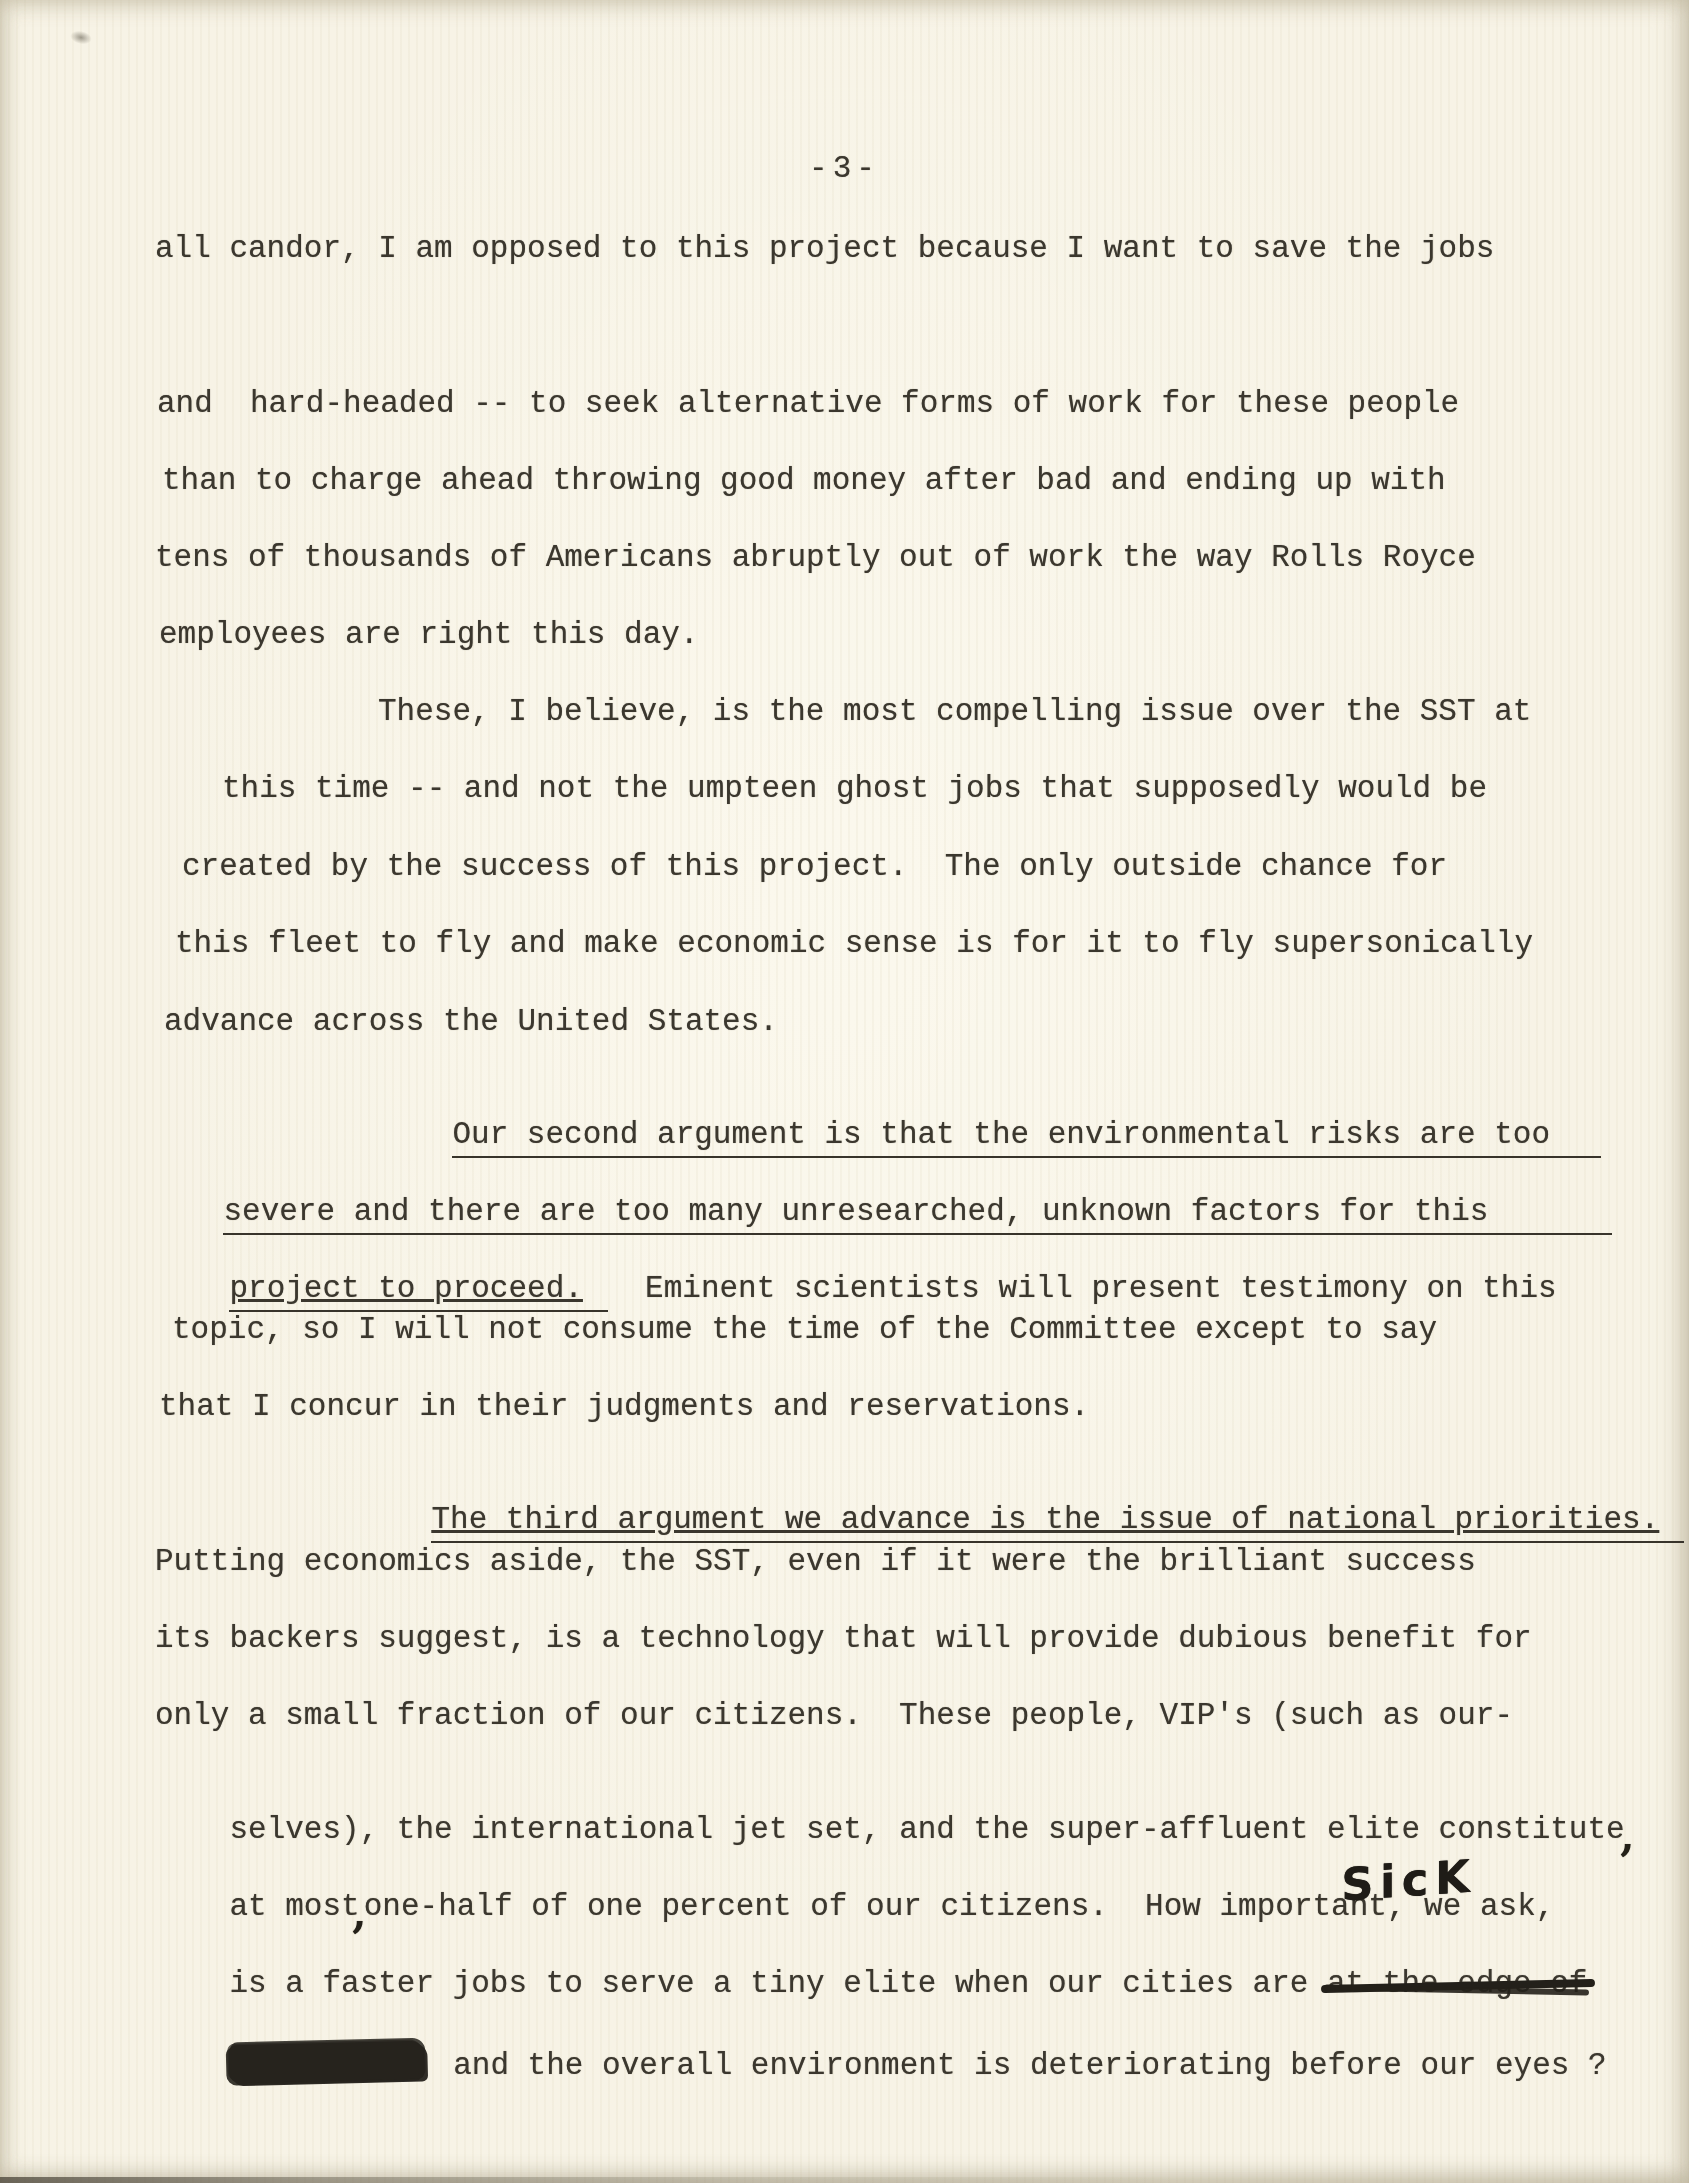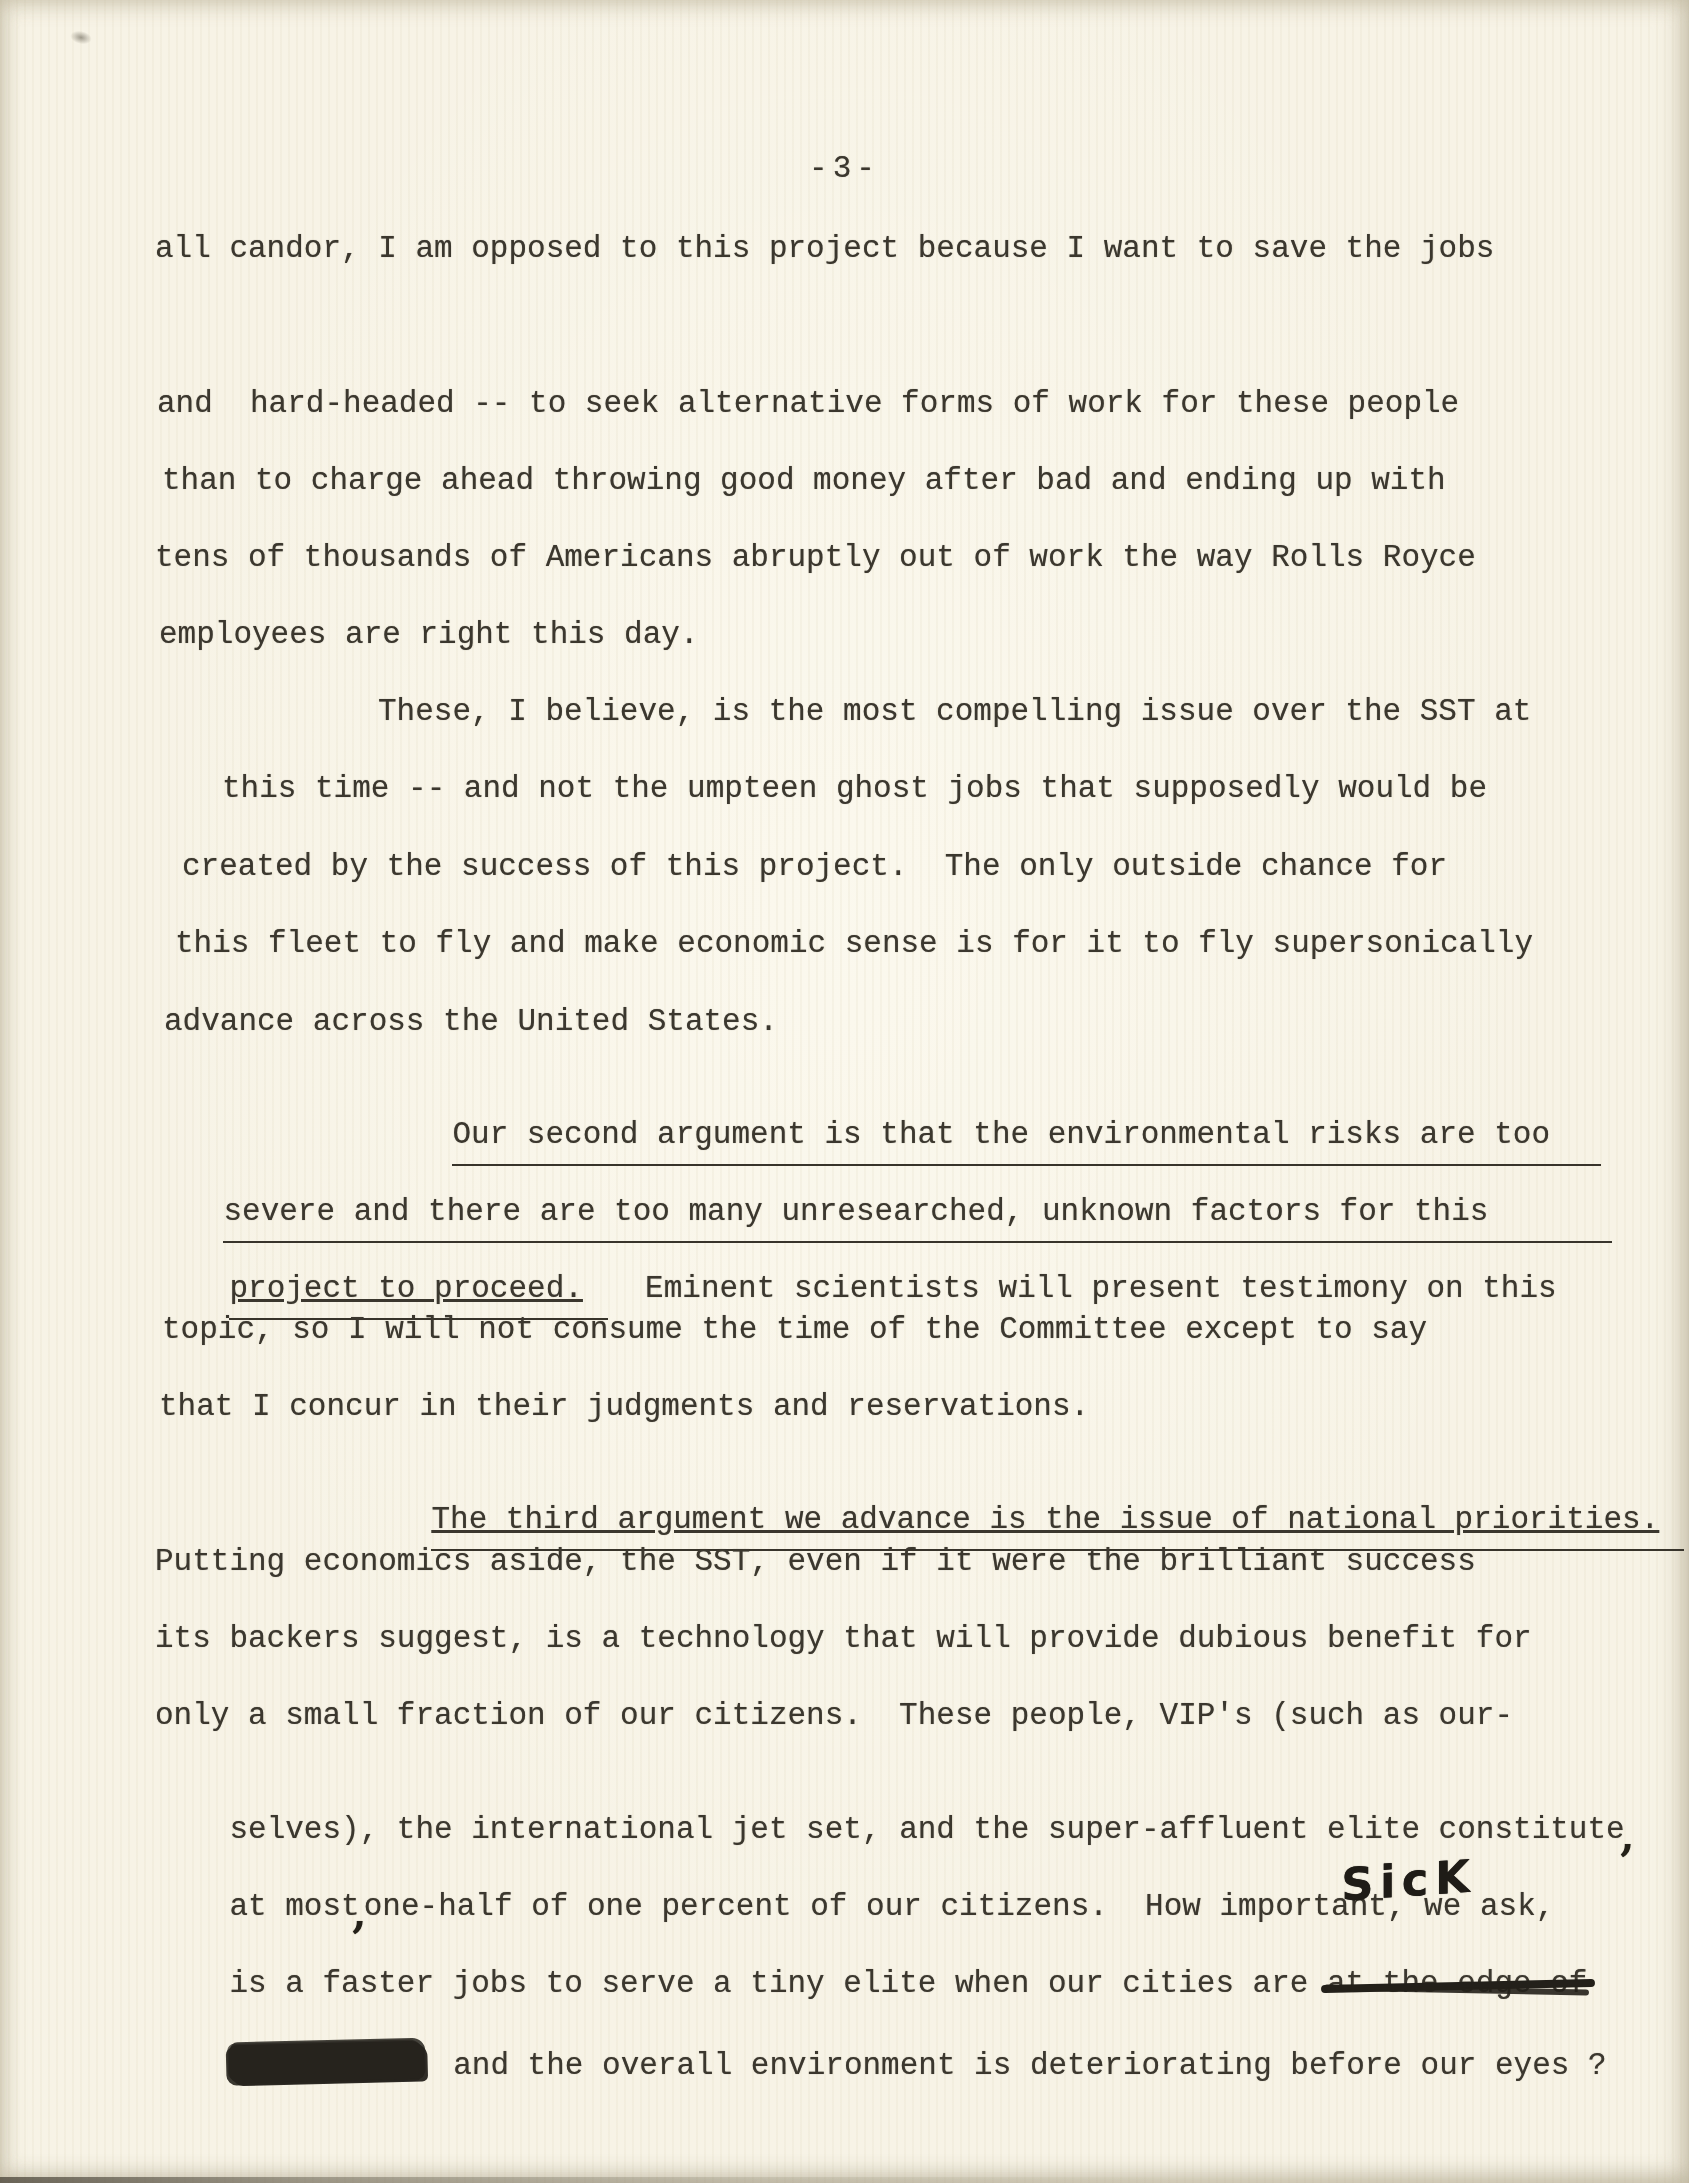--- a/index.html
+++ b/index.html
@@ -27,21 +27,21 @@
     white-space:pre;
   }
   .ln{
     position:absolute;
     white-space:pre;
     font-size:31px;
     line-height:36px;
   }
   .ul{
     border-bottom:2.9px solid #38342b;
-    padding-bottom:11px;
+    padding-bottom:3px;
     display:inline-block;
     text-align:center;
   }
   .ul-tail-short{ padding-right:25px;text-decoration:underline; }
   .ul-tail-mid{ padding-right:51px; }
   .ul-tail-long{ padding-right:124px; }
   .struck{
     position:relative;
     display:inline-block;
   }
@@ -124,21 +124,21 @@
   <div class="ln ink" style="top:1081px;left:378px">
     <span class="ul ul-tail-mid">Our second argument is that the environmental risks are too</span>
   </div>
   <div class="ln ink" style="top:1158px;left:149px">
     <span class="ul ul-tail-long">severe and there are too many unresearched, unknown factors for this</span>
   </div>
   <div class="ln ink" style="top:1235px;left:155px">
     <span class="ul ul-tail-short">project to proceed.</span><span>  Eminent scientists will present testimony on this</span>
   </div>
 
-  <div class="ln ink" style="top:1312px;left:162px">topic, so I will not consume the time of the Committee except to say</div>
+  <div class="ln ink" style="top:1312px;left:172px">topic, so I will not consume the time of the Committee except to say</div>
   <div class="ln ink" style="top:1389px;left:159px">that I concur in their judgments and reservations.</div>
 
   <div class="ln ink" style="top:1466px;left:357px">
     <span class="ul ul-tail-short">The third argument we advance is the issue of national priorities.</span>
   </div>
 
   <div class="ln ink" style="top:1544px;left:155px">Putting economics aside, the SST, even if it were the brilliant success</div>
   <div class="ln ink" style="top:1621px;left:155px">its backers suggest, is a technology that will provide dubious benefit for</div>
   <div class="ln ink" style="top:1698px;left:155px">only a small fraction of our citizens.  These people, VIP's (such as our-</div>
 

